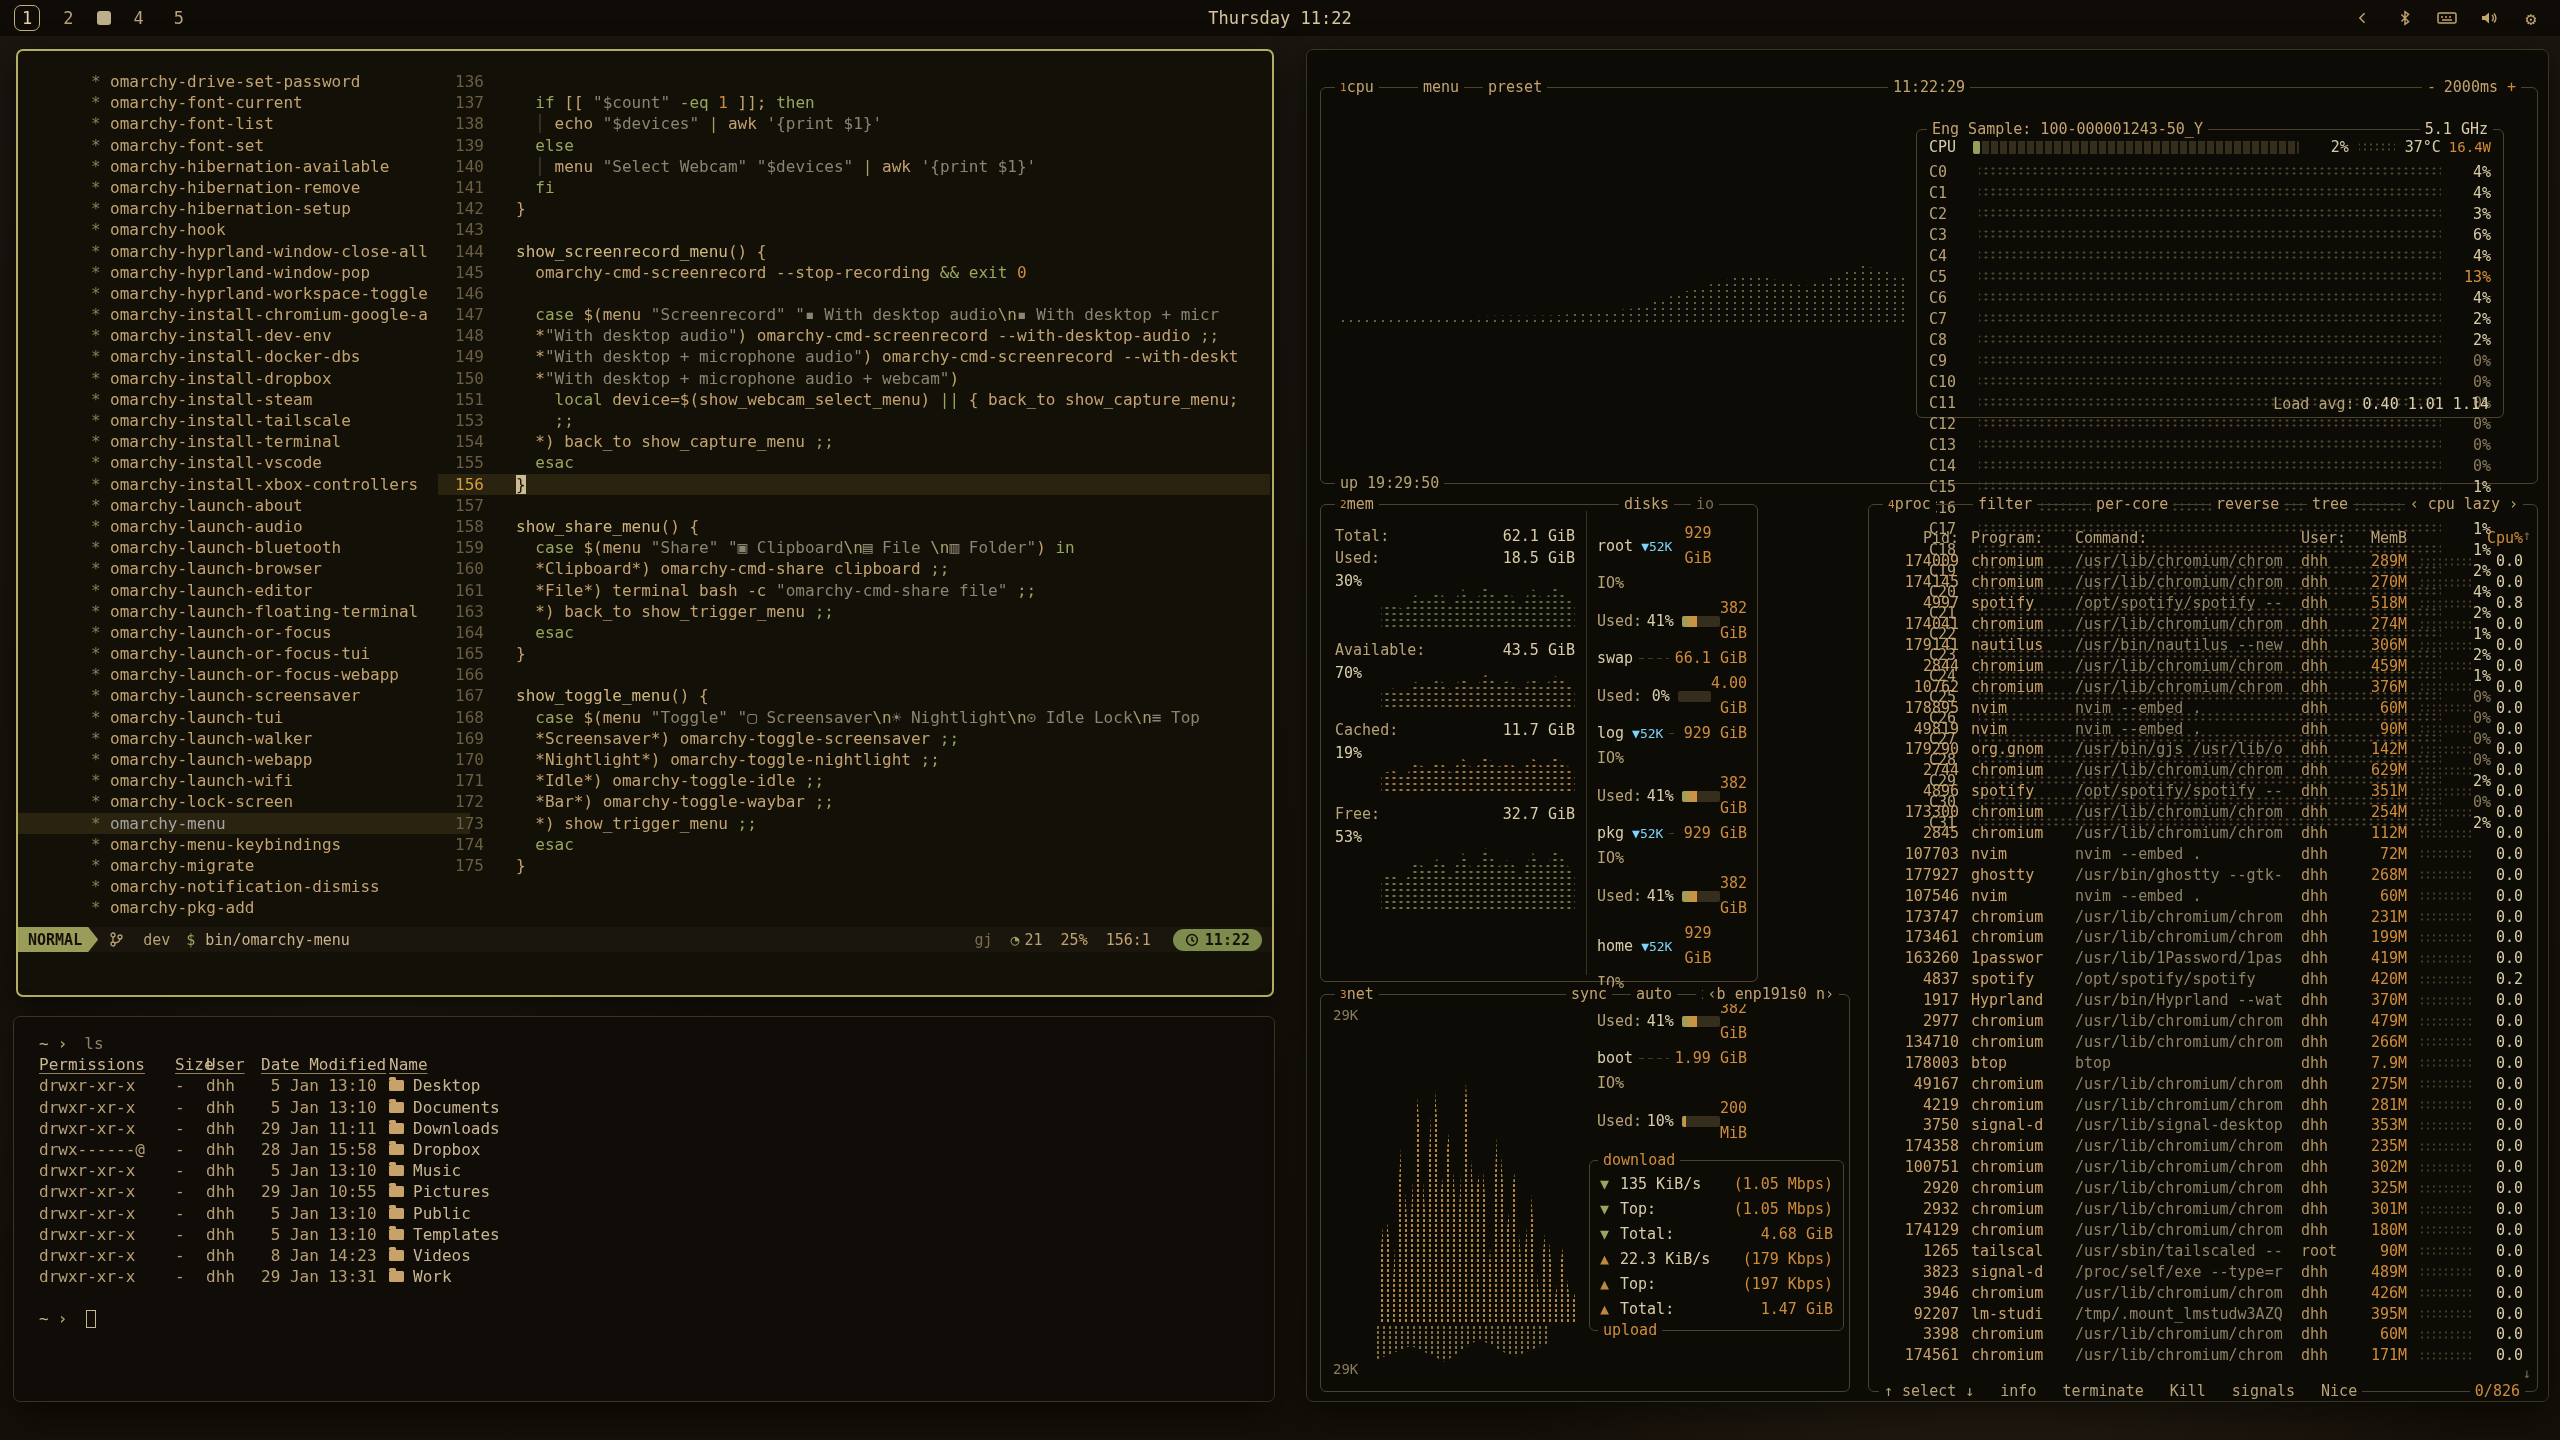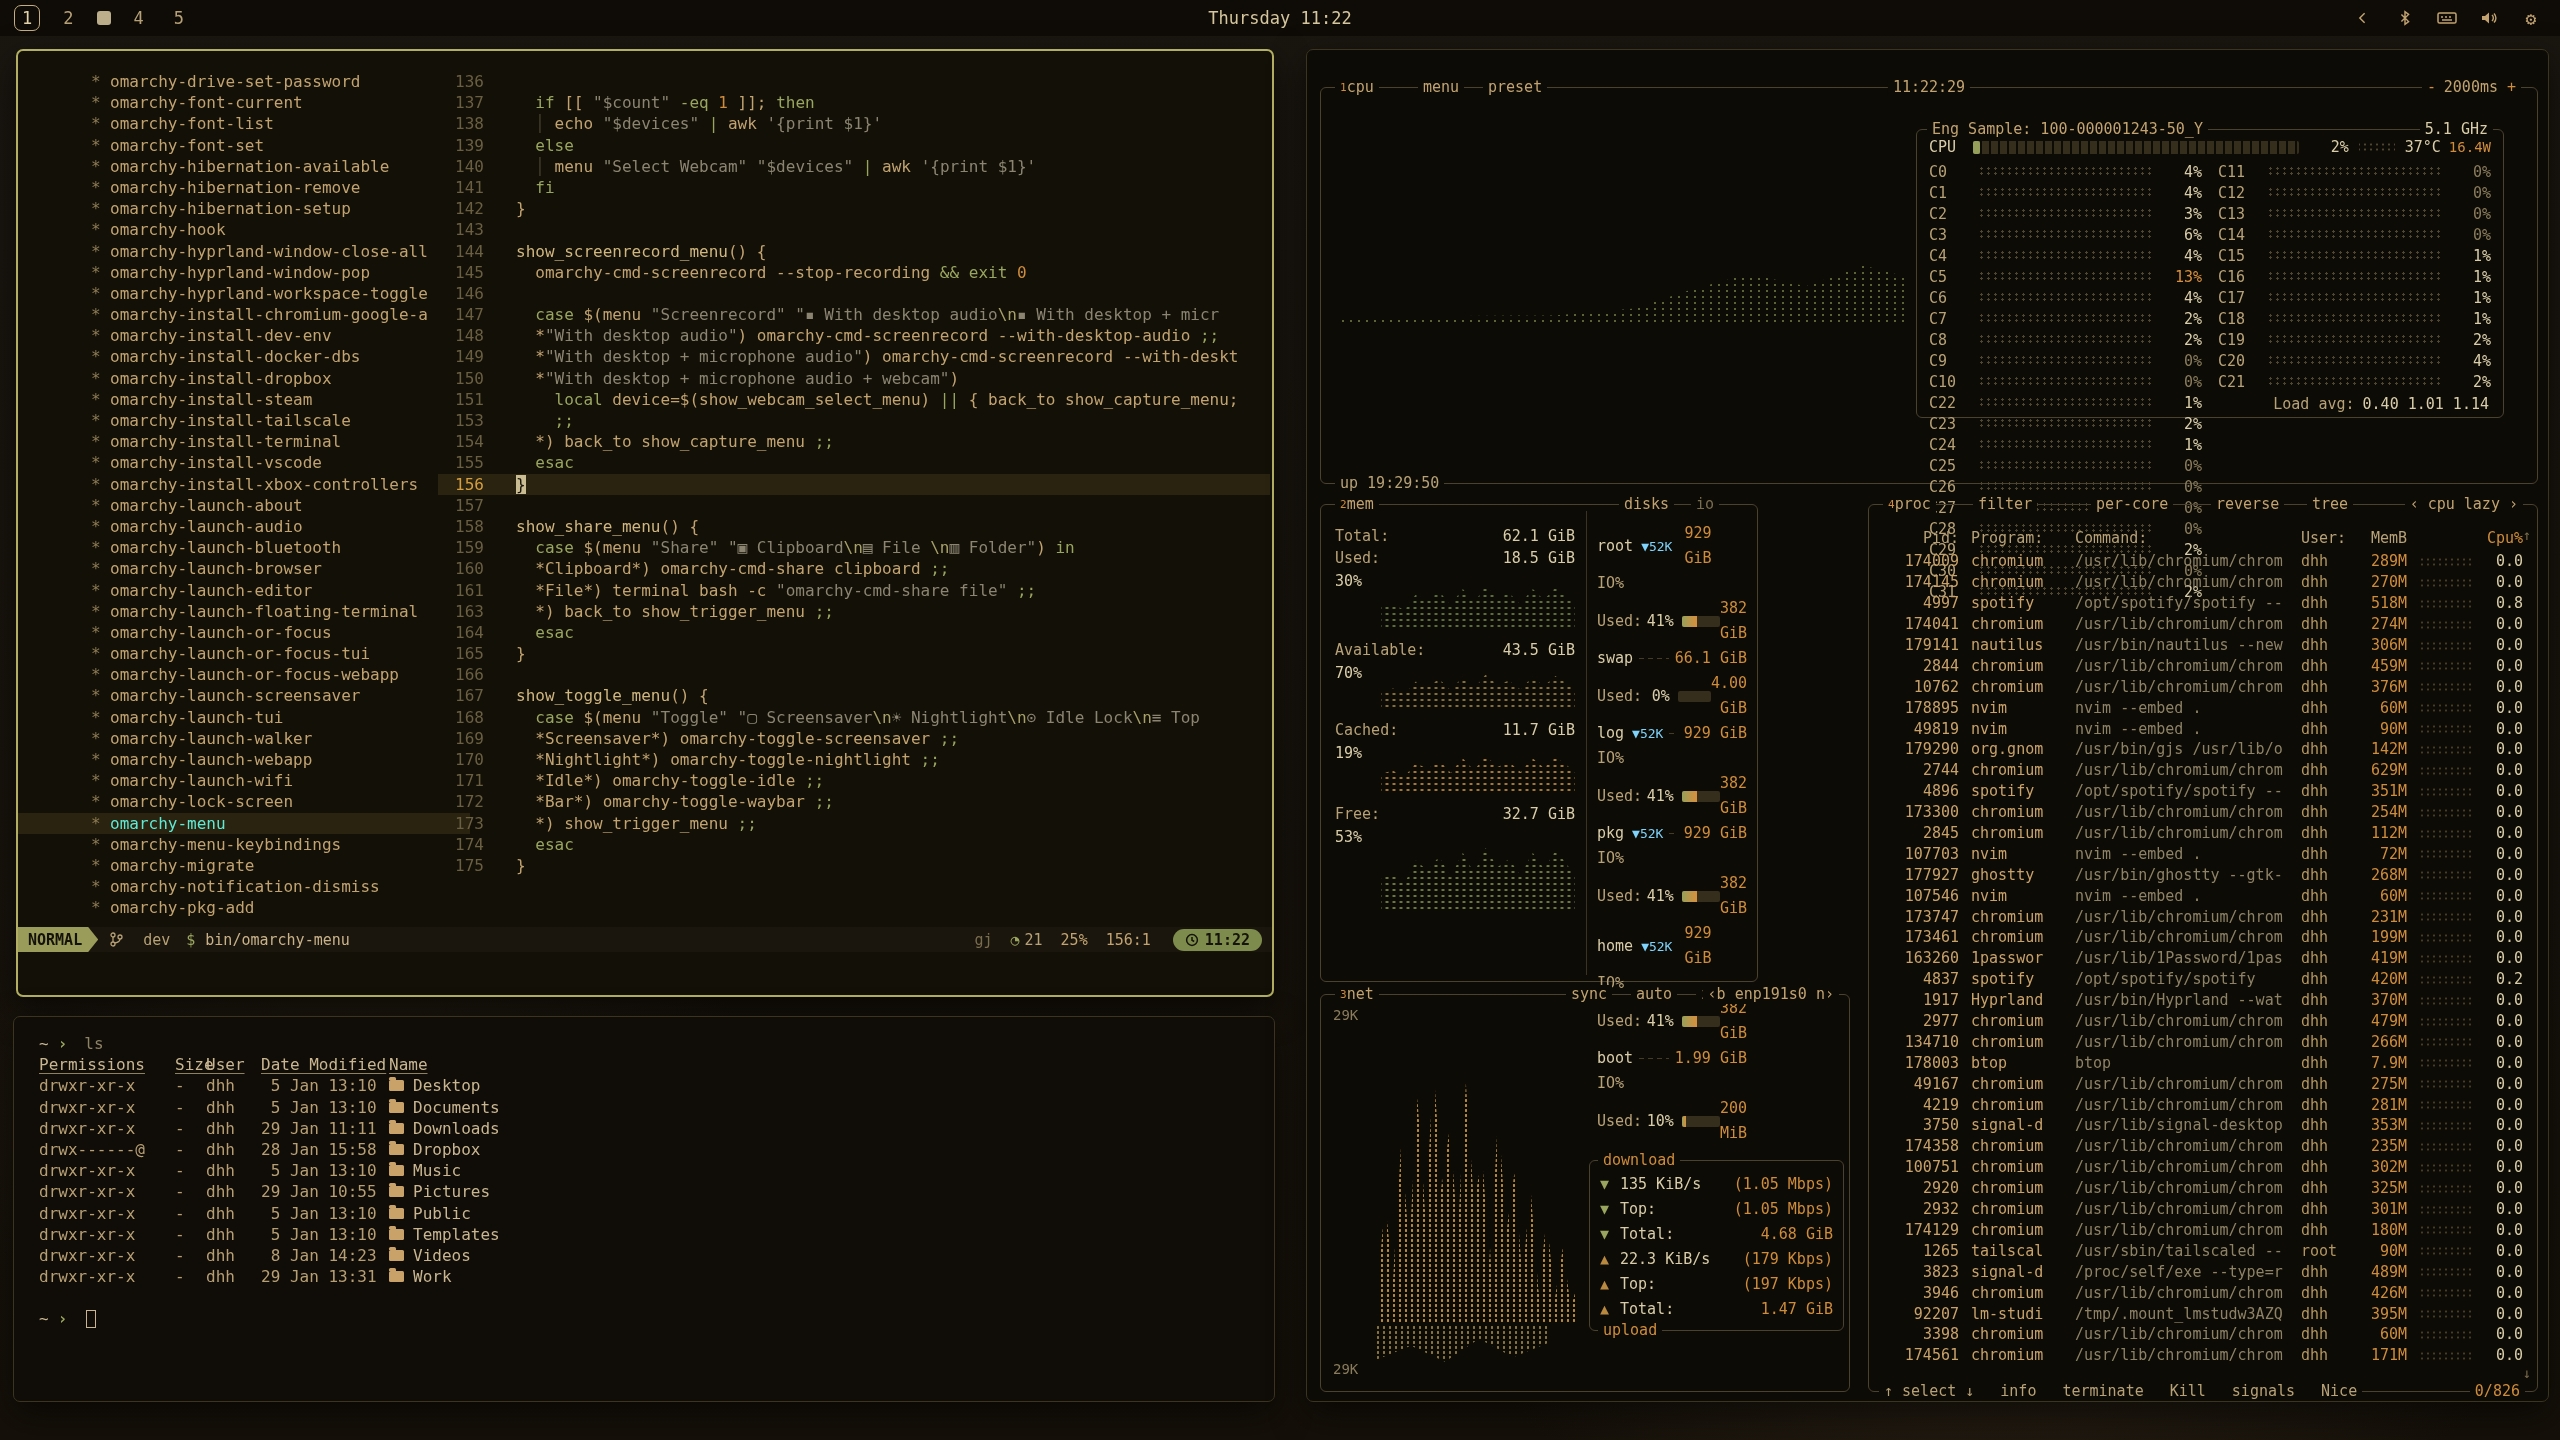--- a/index.html
+++ b/index.html
@@ -24,21 +24,21 @@
 .win{position:absolute;border-radius:7px;box-shadow:0 12px 34px rgba(0,0,0,.55)}
 #editor{left:16px;top:49px;width:1258px;height:948px;background:#131008;border:2px solid #b2af62;overflow:hidden}
 #term{left:13px;top:1016px;width:1262px;height:386px;background:#100d08;border:1px solid #3a3420;overflow:hidden}
 #btop{left:1306px;top:49px;width:1243px;height:1353px;background:#0d0b06;border:1px solid #3a3420;overflow:hidden}
 
 #filelist{position:absolute;left:0;top:20px;width:452px;line-height:21.2px}
 .flrow{height:21.2px;display:flex;white-space:pre;overflow:hidden}
 .flrow .bullet{margin-left:73px;width:19px;color:#8d7b53}
 .flrow .fname{width:344px;overflow:hidden;color:#c2a370}
 .flrow.active{background:#29230f}
-.flrow.active .fname{color:#5eead4}
+.flrow.active .fname{color:#a3a3a3}
 #codepane{position:absolute;left:420px;top:20px;right:2px;line-height:21.2px}
 .codeline{display:flex;white-space:pre;height:21.2px;overflow:hidden}
 .lnum{width:46px;text-align:right;color:#6b5f42;flex:none}
 .ltxt{margin-left:32px;overflow:hidden}
 .codeline.cur{background:#29230f}
 .codeline.cur .lnum{color:#d79e3f}
 .tk-t{color:#c2a370}.tk-kw{color:#9aa55e}.tk-str{color:#8a8470}.tk-num{color:#cf8c3b}
 .tk-op{color:#9aa55e}.tk-fn{color:#d0b67f}.tk-flag{color:#c2a370}.tk-g{color:#4a4230}
 .tk-esc{color:#a8a069}.tk-cursor{background:#cabd93;color:#171309}
 #statusline{position:absolute;left:0;top:876px;width:100%;height:25px;background:#1a160d;display:flex;align-items:center;font-size:15px}
@@ -78,21 +78,21 @@
  opacity:.85}
 #corebox{position:absolute;left:595px;top:41px;width:588px;height:289px;border:1px solid #4a4130;border-radius:6px}
 .cpurow{display:flex;align-items:center;height:24px;padding:0 12px;margin-top:5px}
 .cpulabel{color:#d9cda9;width:44px}
 .meter{flex:1;height:13px;border-radius:2px;background:repeating-linear-gradient(90deg,#352e1d 0 7px,rgba(0,0,0,0) 7px 9px);position:relative}
 .meter .fill{position:absolute;left:0;top:0;bottom:0;background:repeating-linear-gradient(90deg,#97a05a 0 7px,rgba(0,0,0,0) 7px 9px);border-radius:2px}
 .cpupct{width:42px;text-align:right;color:#d9cda9;margin-left:8px}
 .tempdots{width:36px;height:9px;margin-left:10px;background-image:radial-gradient(circle,#4e4630 1px,transparent 1.2px);background-size:6px 5px;background-position:bottom}
 .cputemp{color:#d9cda9;margin-left:10px}
 .cpuwatt{color:#cf8c3b;margin-left:8px;font-size:14px}
-#coregrid{display:grid;grid-template-columns:1fr 1fr;column-gap:16px;padding:2px 12px 0 12px}
+#coregrid{display:grid;grid-template-columns:1fr;column-gap:16px;padding:2px 12px 0 12px}
 .corerow{display:flex;align-items:center;height:21px}
 .cname{width:42px;color:#b7a176}
 .cdots{flex:1;height:9px;margin:0 8px;background-image:radial-gradient(circle,#4e4630 1px,transparent 1.2px);background-size:7px 5px;background-position:bottom}
 .cpct{width:42px;text-align:right;color:#d9cda9}
 .cpct.dim{color:#8a7c5c}.cpct.hot{color:#d98f3d}
 #loadavg{position:absolute;right:14px;bottom:4px;color:#b7a176}
 #loadavg b{color:#d9cda9;font-weight:normal;margin-left:8px}
 #membox{left:13px;top:454px;width:438px;height:478px}
 #memdiv{position:absolute;left:265px;top:6px;bottom:6px;width:1px;background:#3a3322}
 #memstats{position:absolute;left:14px;top:20px;width:240px}

